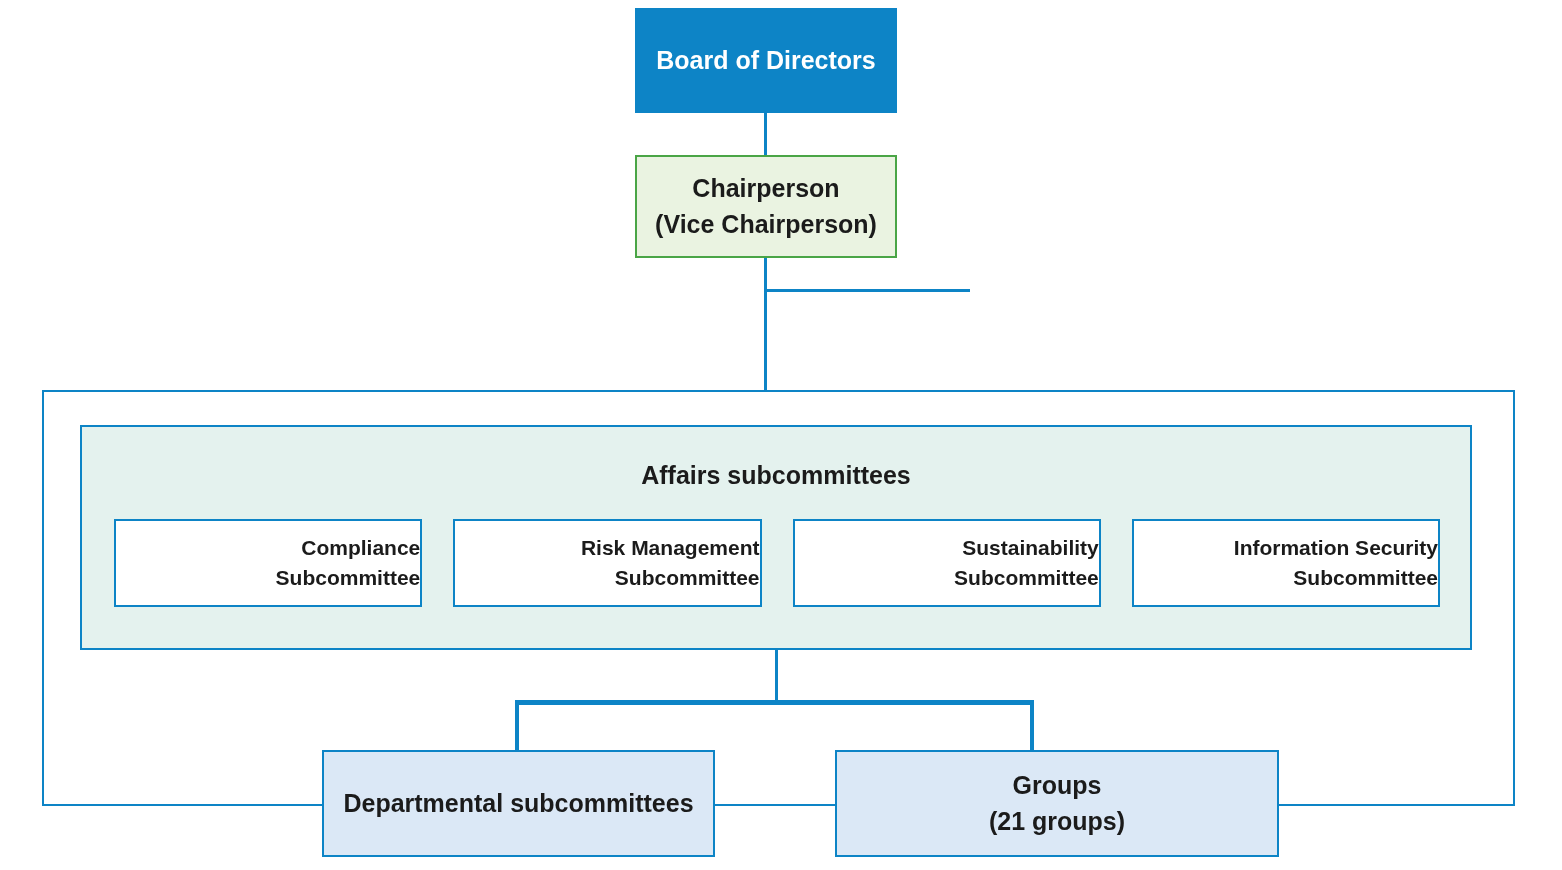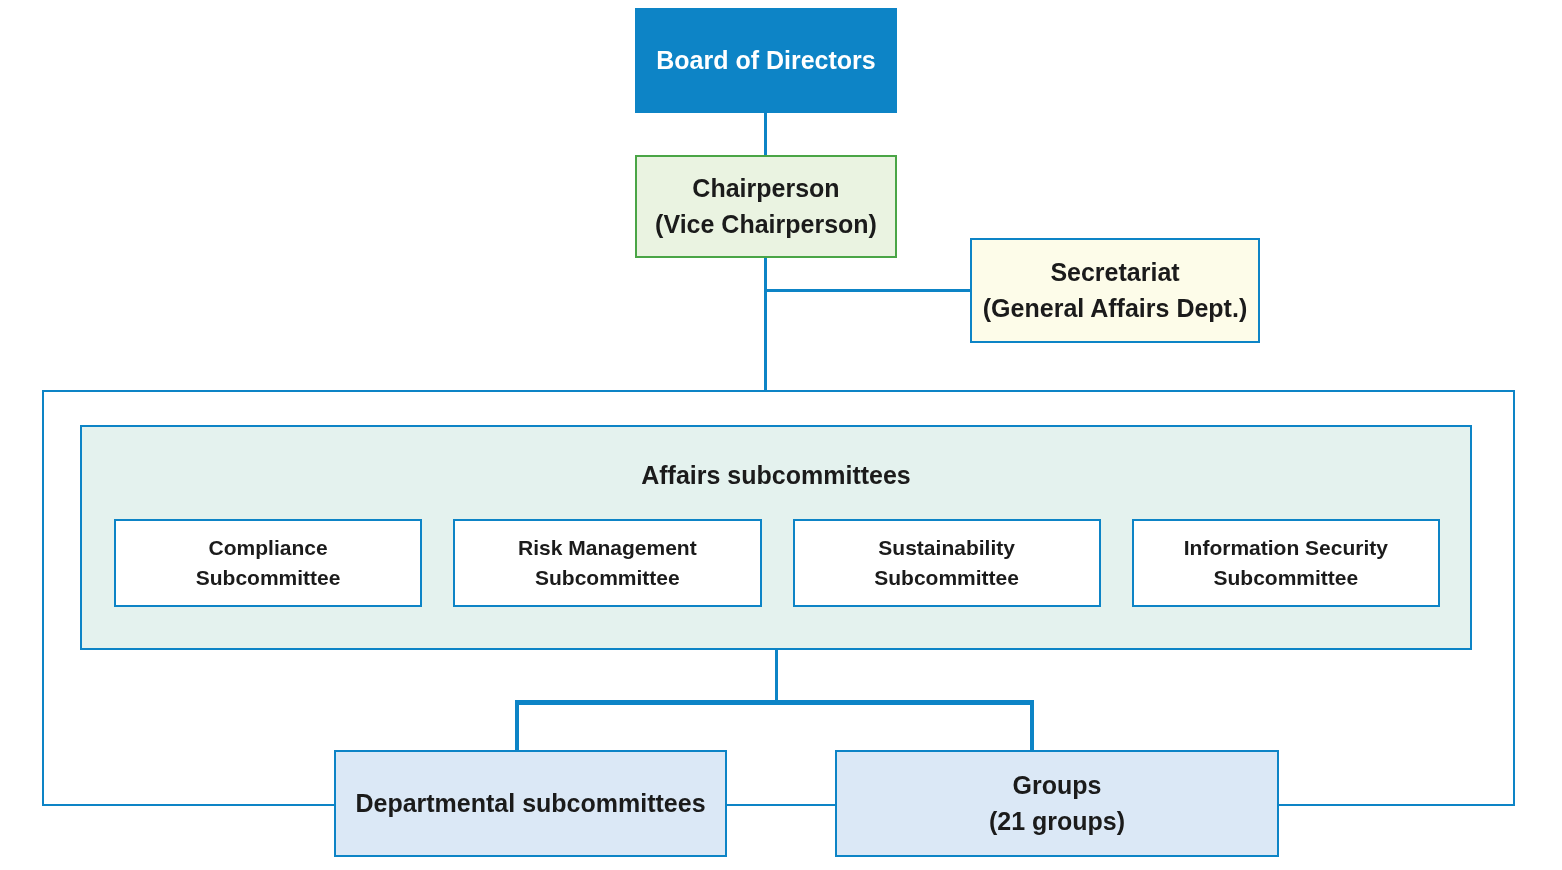--- a/index.html
+++ b/index.html
@@ -82,33 +82,32 @@
     left:32px;top:92px;width:1326px;height:88px;
     display:flex;
     gap:31px;
   }
   .sub-box{
     flex:1;
     background:#ffffff;
     border:2px solid var(--primary-blue);
     display:flex;
     flex-direction:column;
-    align-items:center;
+    align-items:flex-end;
     justify-content:center;
     text-align:center;
     font-size:21px;
     line-height:1.42;
   }
   .dept{
     left:322px;top:750px;width:393px;height:107px;
     background:var(--light-blue-fill);
     border:2px solid var(--primary-blue);
     font-size:25px;
     z-index:3;
-    margin-left:12px;
   }
   .groups{
     left:835px;top:750px;width:444px;height:107px;
     background:var(--light-blue-fill);
     border:2px solid var(--primary-blue);
     font-size:25px;
     z-index:3;
   }
   .line{
     position:absolute;
@@ -138,24 +137,20 @@
 
   <div class="node board">
     <span>Board of Directors</span>
   </div>
 
   <div class="node chair">
     <span>Chairperson</span>
     <span>(Vice Chairperson)</span>
   </div>
 
-  <div class="node secretariat">
-    <span>Secretariat</span>
-    <span>(General Affairs Dept.)</span>
-  </div>
 
   <div class="outer-container"></div>
 
   <div class="expert-panel">
     <div class="expert-title">Affairs subcommittees</div>
     <div class="sub-row">
       <div class="sub-box">
         <span>Compliance</span>
         <span>Subcommittee</span>
       </div>

